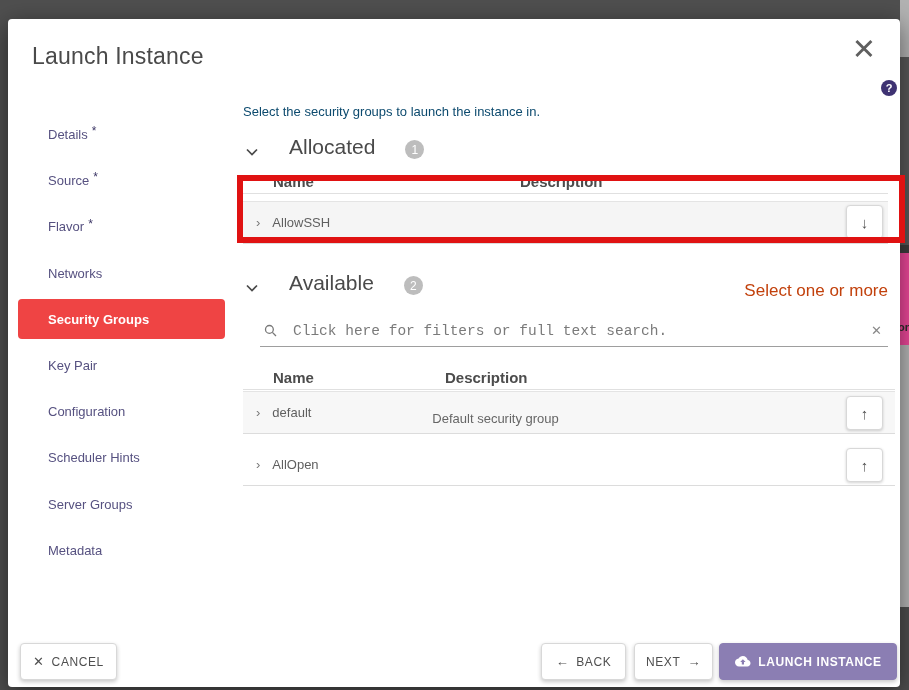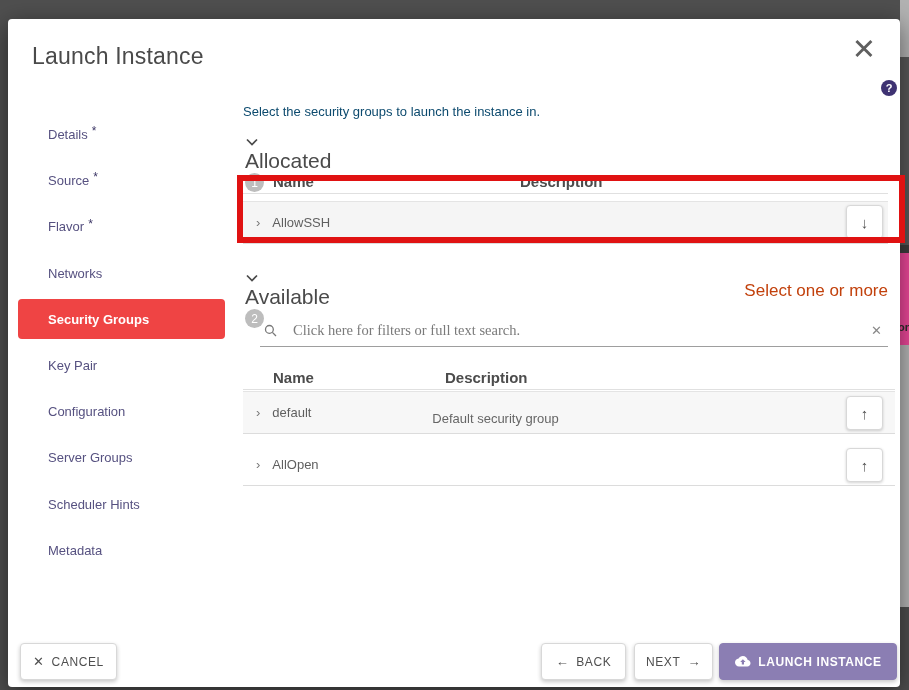--- a/index.html
+++ b/index.html
@@ -52,21 +52,21 @@
   }
   .nav-item .req { color:#3c3665; font-size:12px; margin-left:4px; position:relative; top:-3px; }
   .nav-item.active {
     background:#ef4444; color:#ffffff; font-weight:bold; height:40px;
     margin:3px 0;
   }
 
   
   .intro { position:absolute; left:235px; top:85px; font-size:13px; color:#0c4a6e; }
 
-  .sec-head { position:absolute; display:flex; align-items:flex-start; gap:0; cursor:pointer;flex-direction:column; }
+  .sec-head { position:absolute; display:flex; align-items:flex-end; gap:30px; cursor:pointer; }
   .sec-head .chev { display:flex; }
   .sec-head .h { font-size:21px; color:#4a4a4a; }
   .badge {
     width:19px; height:19px; border-radius:50%; background:#bdbdbd; color:#fff;
     font-size:12px; display:flex; align-items:center; justify-content:center;
   }
   .head-allocated { left:237px; top:116px; }
   .head-available { left:237px; top:252px; }
   .select-hint { position:absolute; left:520px; top:262px; width:360px; text-align:right;
     font-size:17px; color:#c2410c; }
@@ -102,21 +102,21 @@
   .btn-up2  { top:429px; }
 
   
   .search-wrap {
     position:absolute; left:252px; top:296px; width:628px; height:32px;
     border-bottom:1px solid #9e9e9e; display:flex; align-items:center;
   }
   .search-wrap svg { flex:0 0 auto; margin:0 16px 0 4px; }
   .search-input {
     flex:1; border:none; outline:none; background:transparent;
-    font-family:Liberation Serif, serif; font-size:14.5px; color:#444;
+    font-family:Liberation Mono, monospace; font-size:14.5px; color:#444;
   }
   .search-input::placeholder { color:#7a7a7a; opacity:1; }
   .search-clear { color:#888; font-size:13px; padding:0 6px; cursor:pointer; }
 
   
   .btn {
     position:absolute; top:624px; height:37px;
     background:#fff; border:1px solid #d8d8d8; border-radius:4px;
     box-shadow:0 2px 4px rgba(0,0,0,.22);
     font-size:12px; letter-spacing:.6px; color:#4f4f4f;
@@ -174,24 +174,24 @@
     <div class="nav-item active">
       <span>Security Groups</span>
     </div>
     <div class="nav-item">
       <span>Key Pair</span>
     </div>
     <div class="nav-item">
       <span>Configuration</span>
     </div>
     <div class="nav-item">
+      <span>Scheduler Hints</span>
+    </div>
+    <div class="nav-item">
       <span>Server Groups</span>
-    </div>
-    <div class="nav-item">
-      <span>Scheduler Hints</span>
     </div>
     <div class="nav-item">
       <span>Metadata</span>
     </div>
   </div>
 
   <div class="intro">Select the security groups to launch the instance in.</div>
 
   <div class="sec-head head-allocated">
     <span class="chev">

